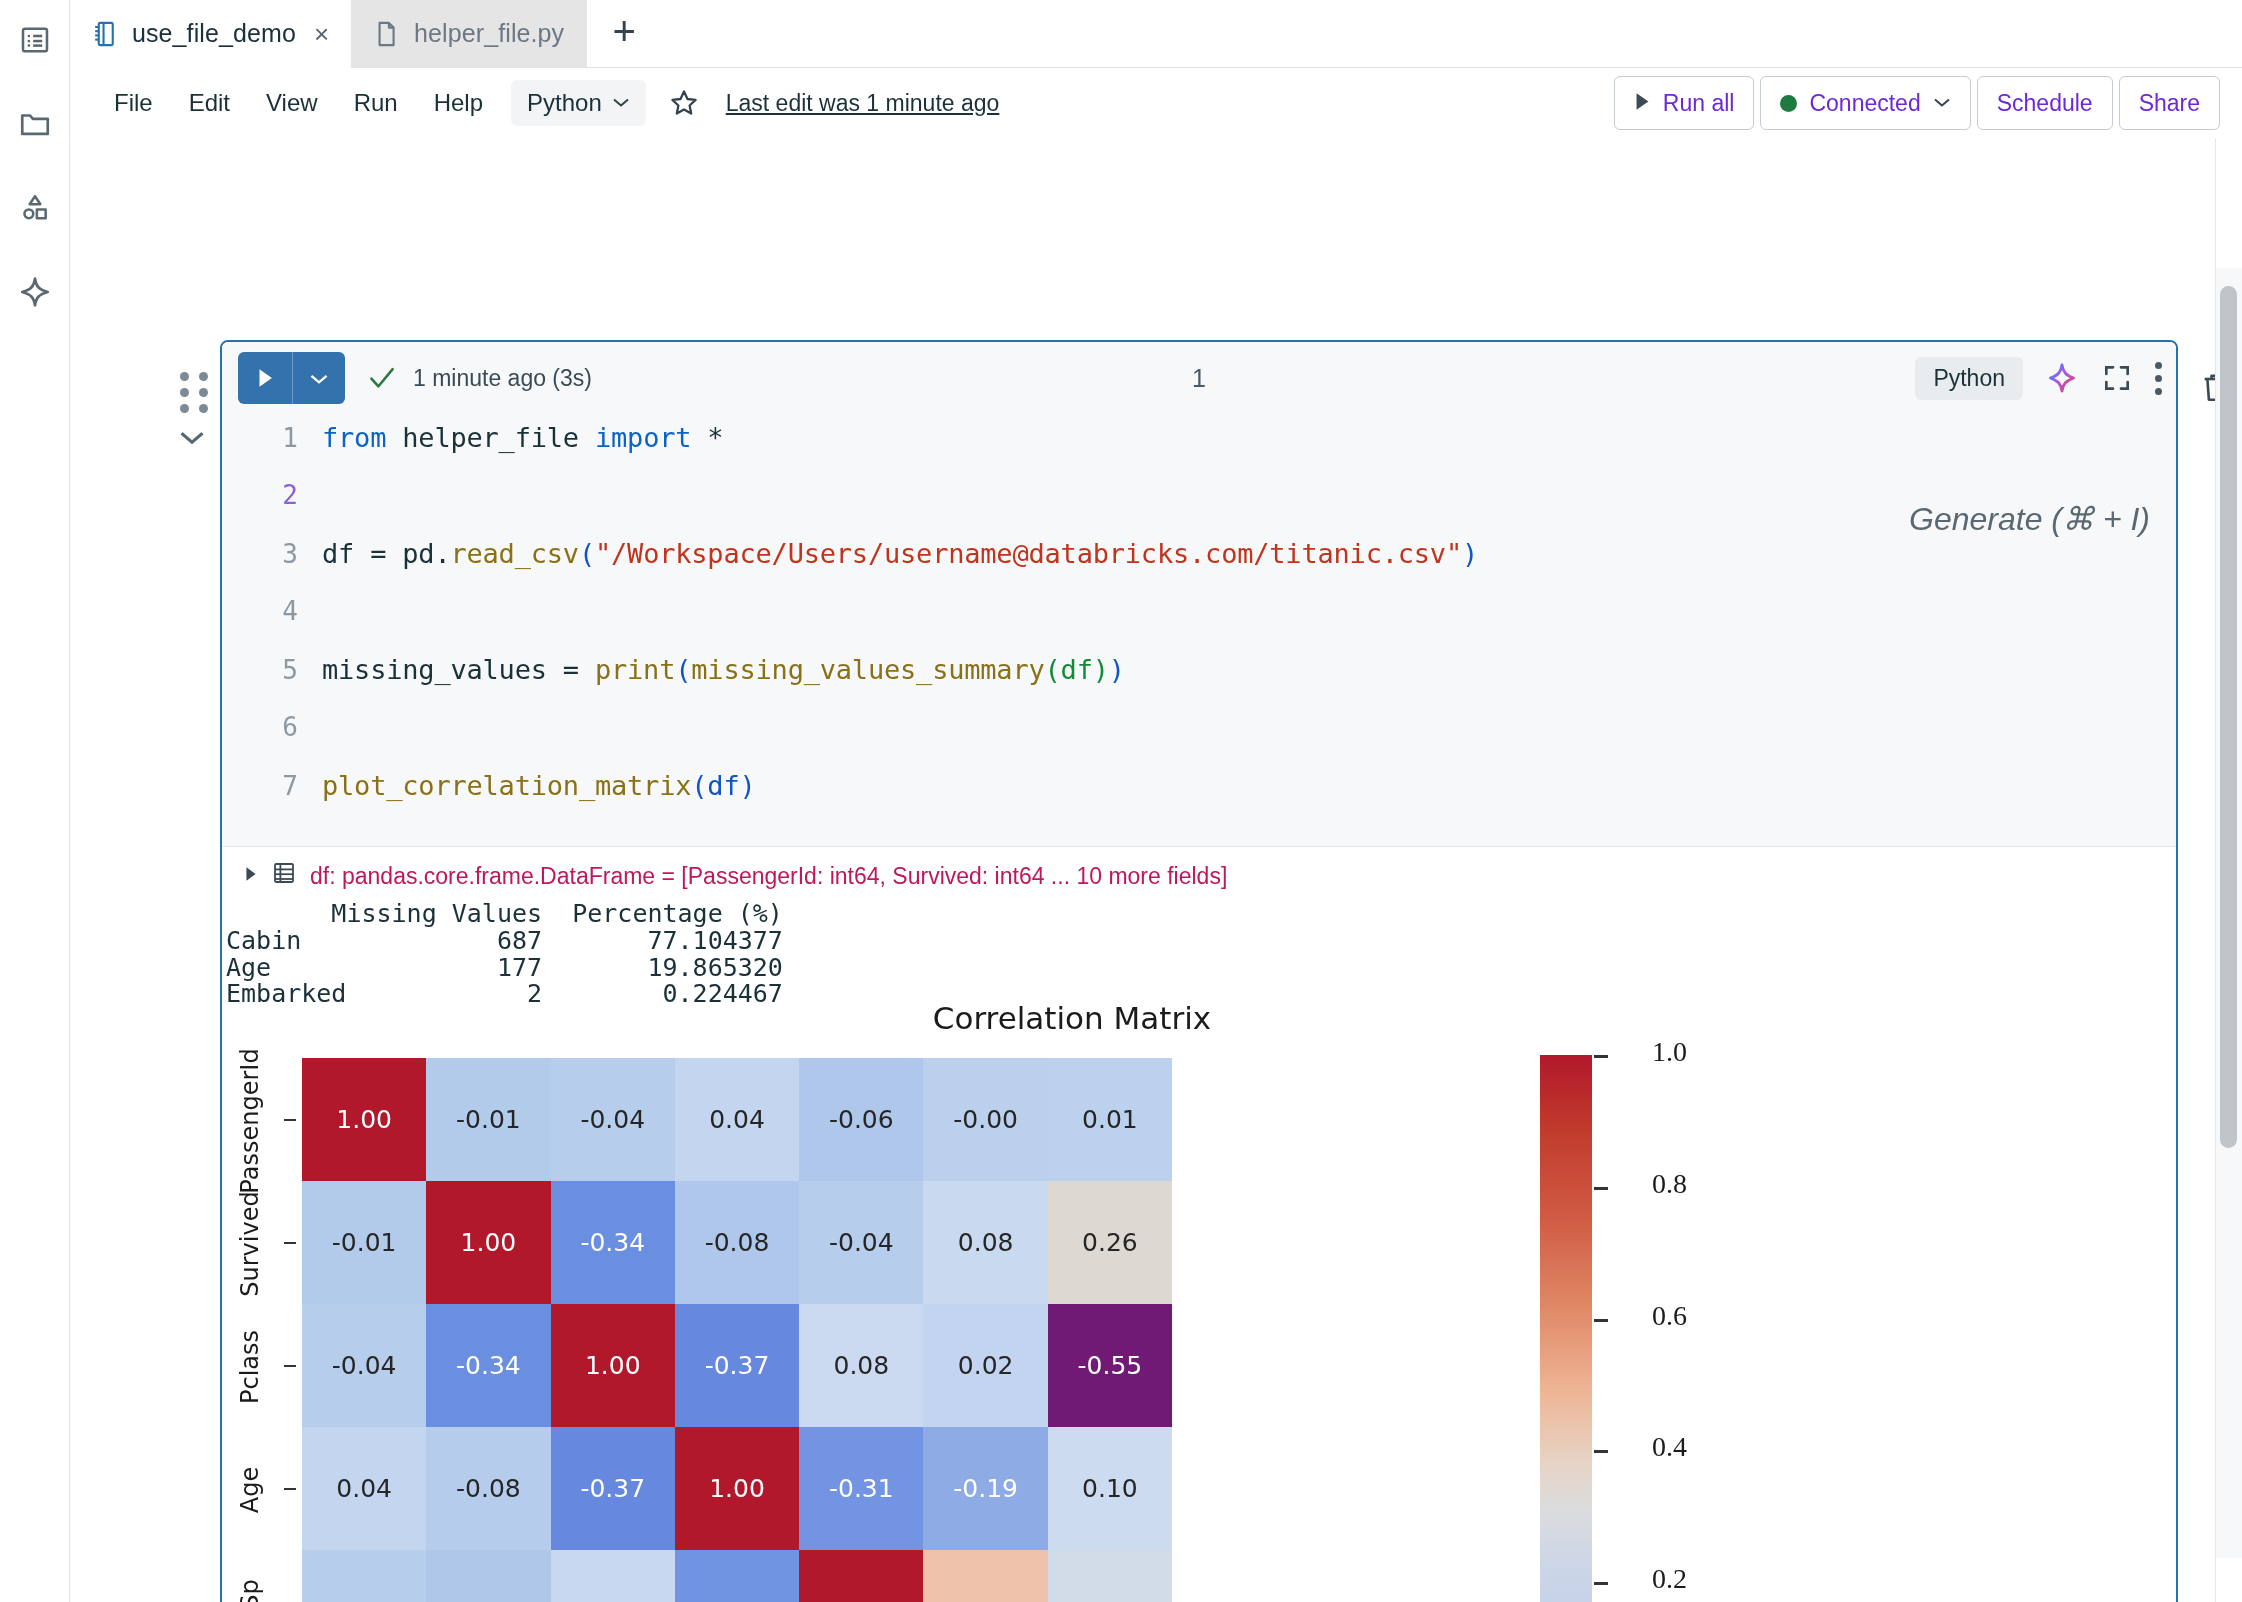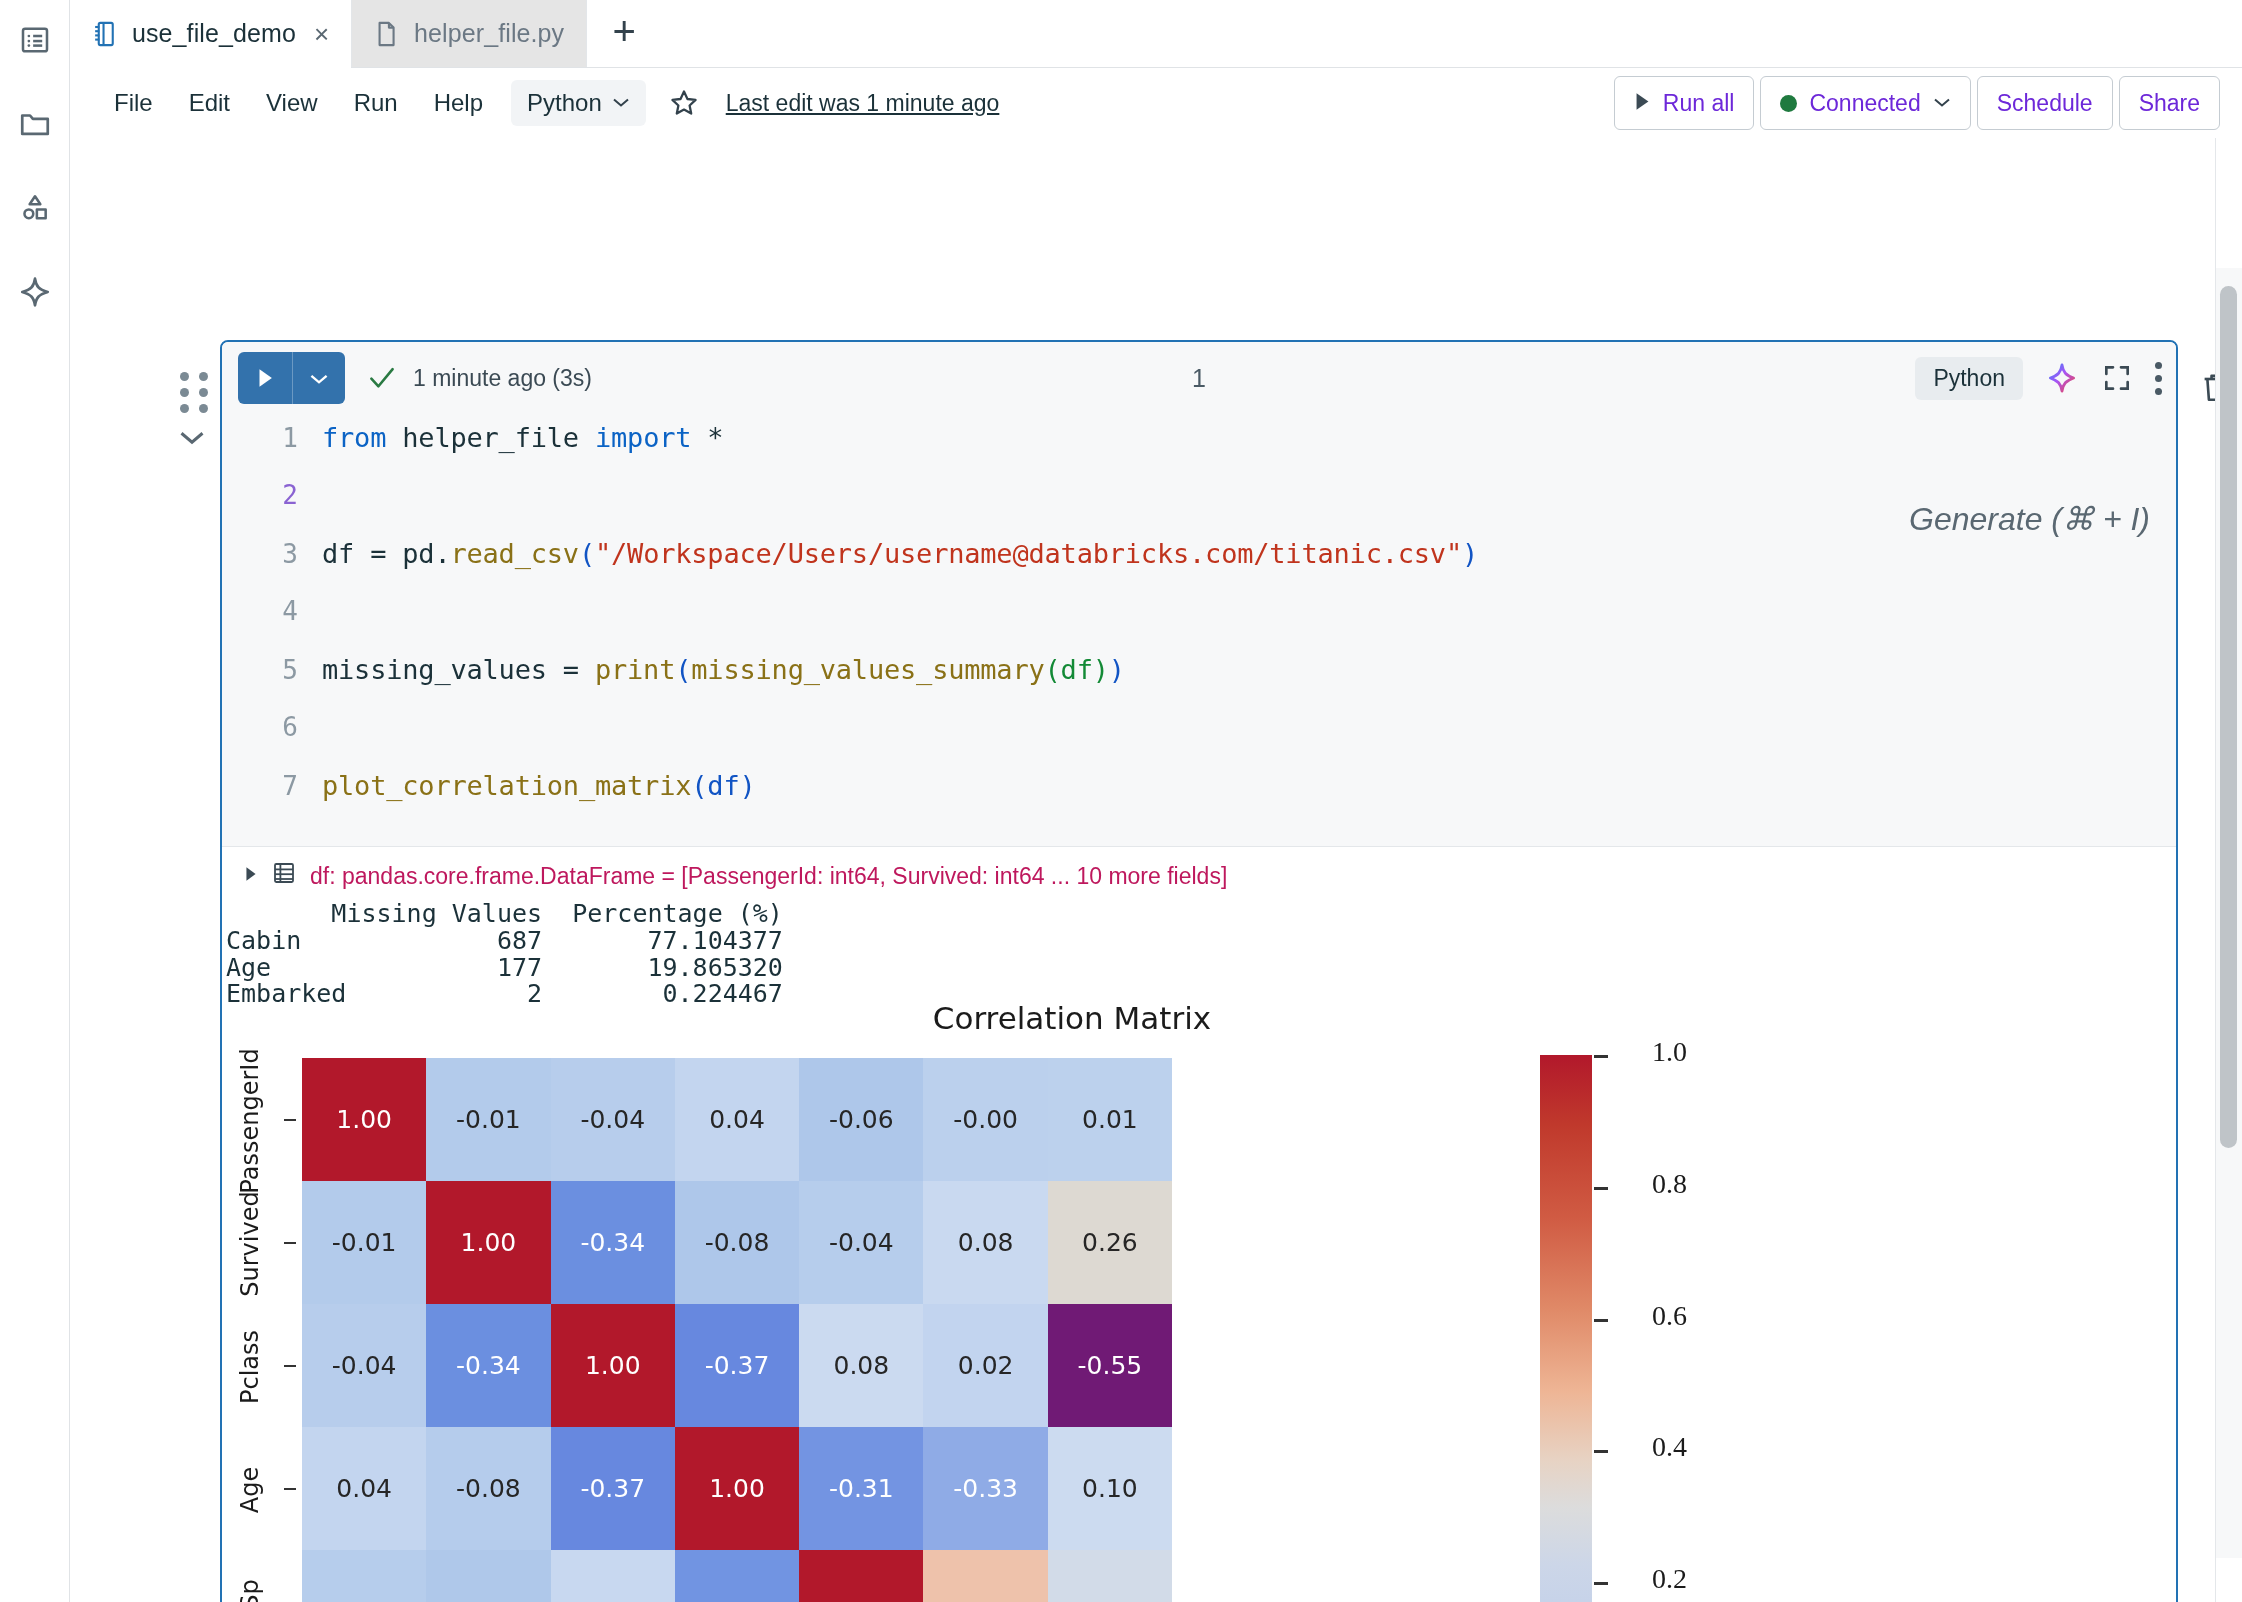--- a/index.html
+++ b/index.html
@@ -393,21 +393,21 @@
                 <div class="gcell lt" style="background: rgb(178, 24, 43);">1.00</div>
                 <div class="gcell lt" style="background: rgb(103, 136, 223);">-0.37</div>
                 <div class="gcell" style="background: rgb(203, 218, 240);">0.08</div>
                 <div class="gcell" style="background: rgb(194, 212, 239);">0.02</div>
                 <div class="gcell lt" style="background: #701a75;">-0.55</div>
                 <div class="gcell" style="background: rgb(195, 213, 239);">0.04</div>
                 <div class="gcell" style="background: rgb(181, 204, 236);">-0.08</div>
                 <div class="gcell lt" style="background: rgb(103, 136, 223);">-0.37</div>
                 <div class="gcell lt" style="background: rgb(178, 24, 43);">1.00</div>
                 <div class="gcell lt" style="background: rgb(115, 148, 226);">-0.31</div>
-                <div class="gcell lt" style="background: rgb(143, 171, 230);">-0.33</div>
+                <div class="gcell lt" style="background: rgb(143, 171, 230);">-0.19</div>
                 <div class="gcell" style="background: rgb(204, 219, 240);">0.10</div>
                 <div class="gcell" style="background: rgb(182, 205, 236);"></div>
                 <div class="gcell" style="background: rgb(175, 200, 234);"></div>
                 <div class="gcell" style="background: rgb(200, 216, 240);"></div>
                 <div class="gcell lt" style="background: rgb(113, 148, 226);"></div>
                 <div class="gcell lt" style="background: rgb(178, 24, 43);"></div>
                 <div class="gcell" style="background: rgb(238, 194, 171);"></div>
                 <div class="gcell" style="background: rgb(210, 219, 232);"></div>
               </div>
             <div id="ylabels">

